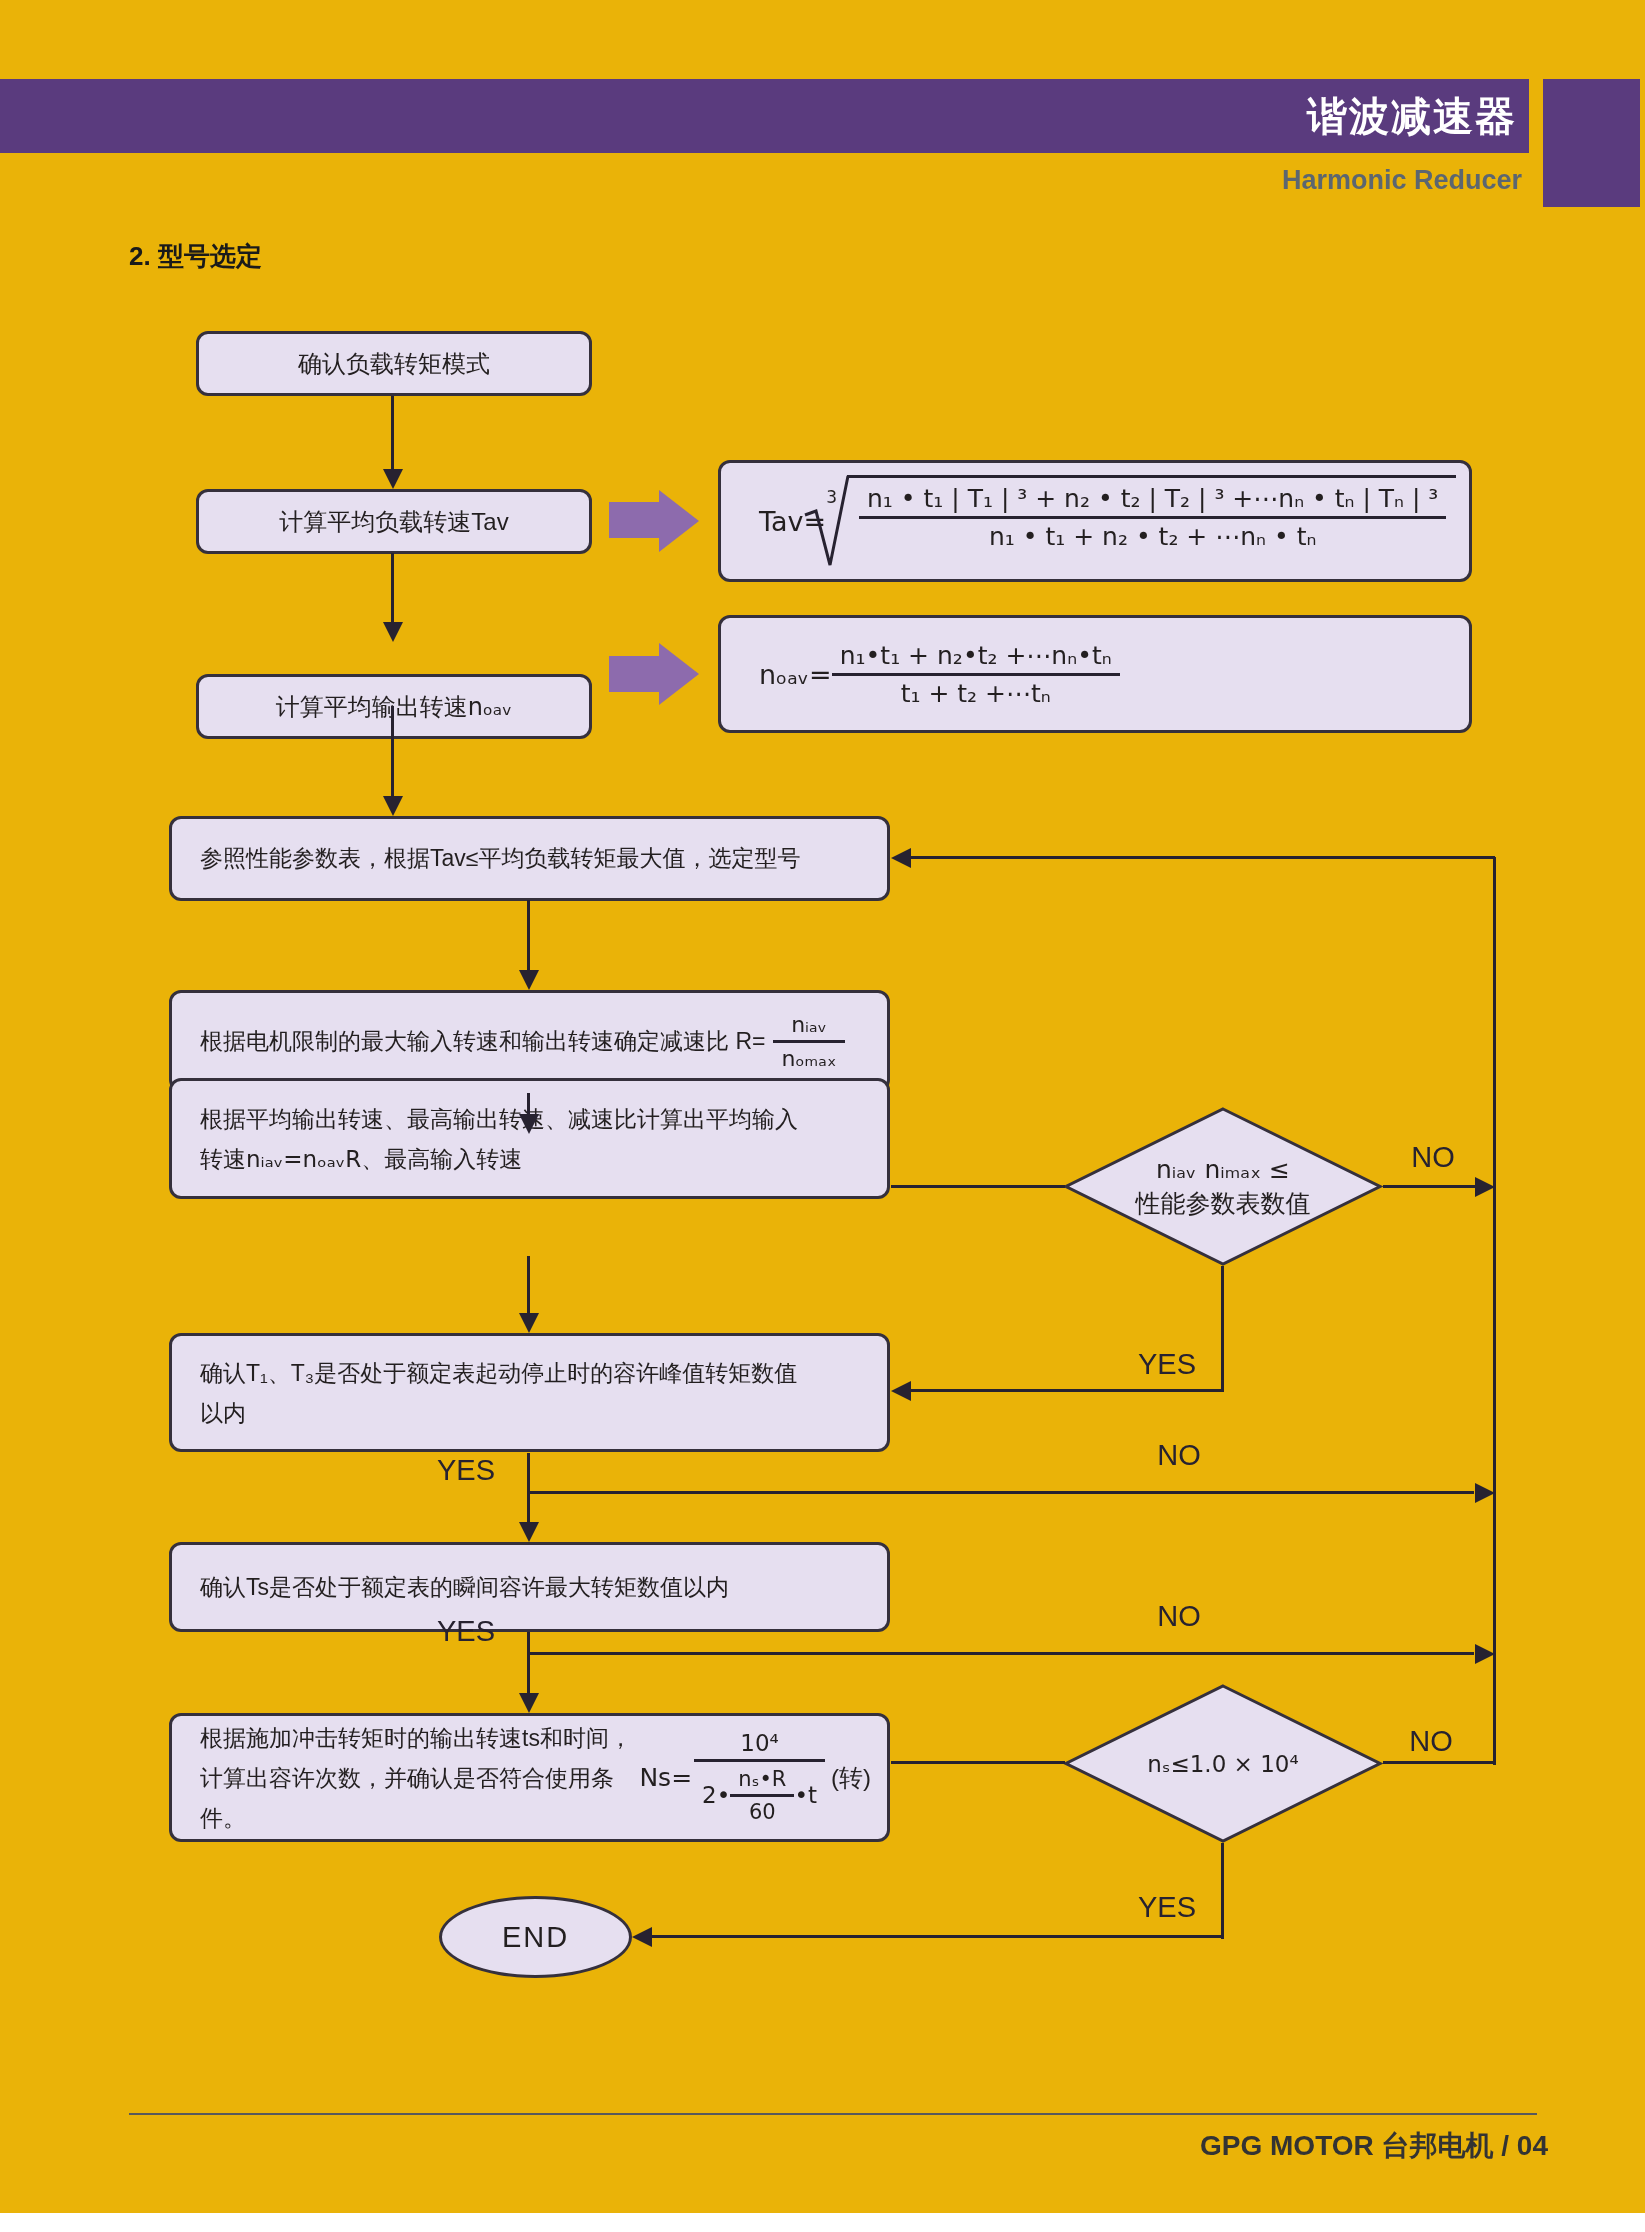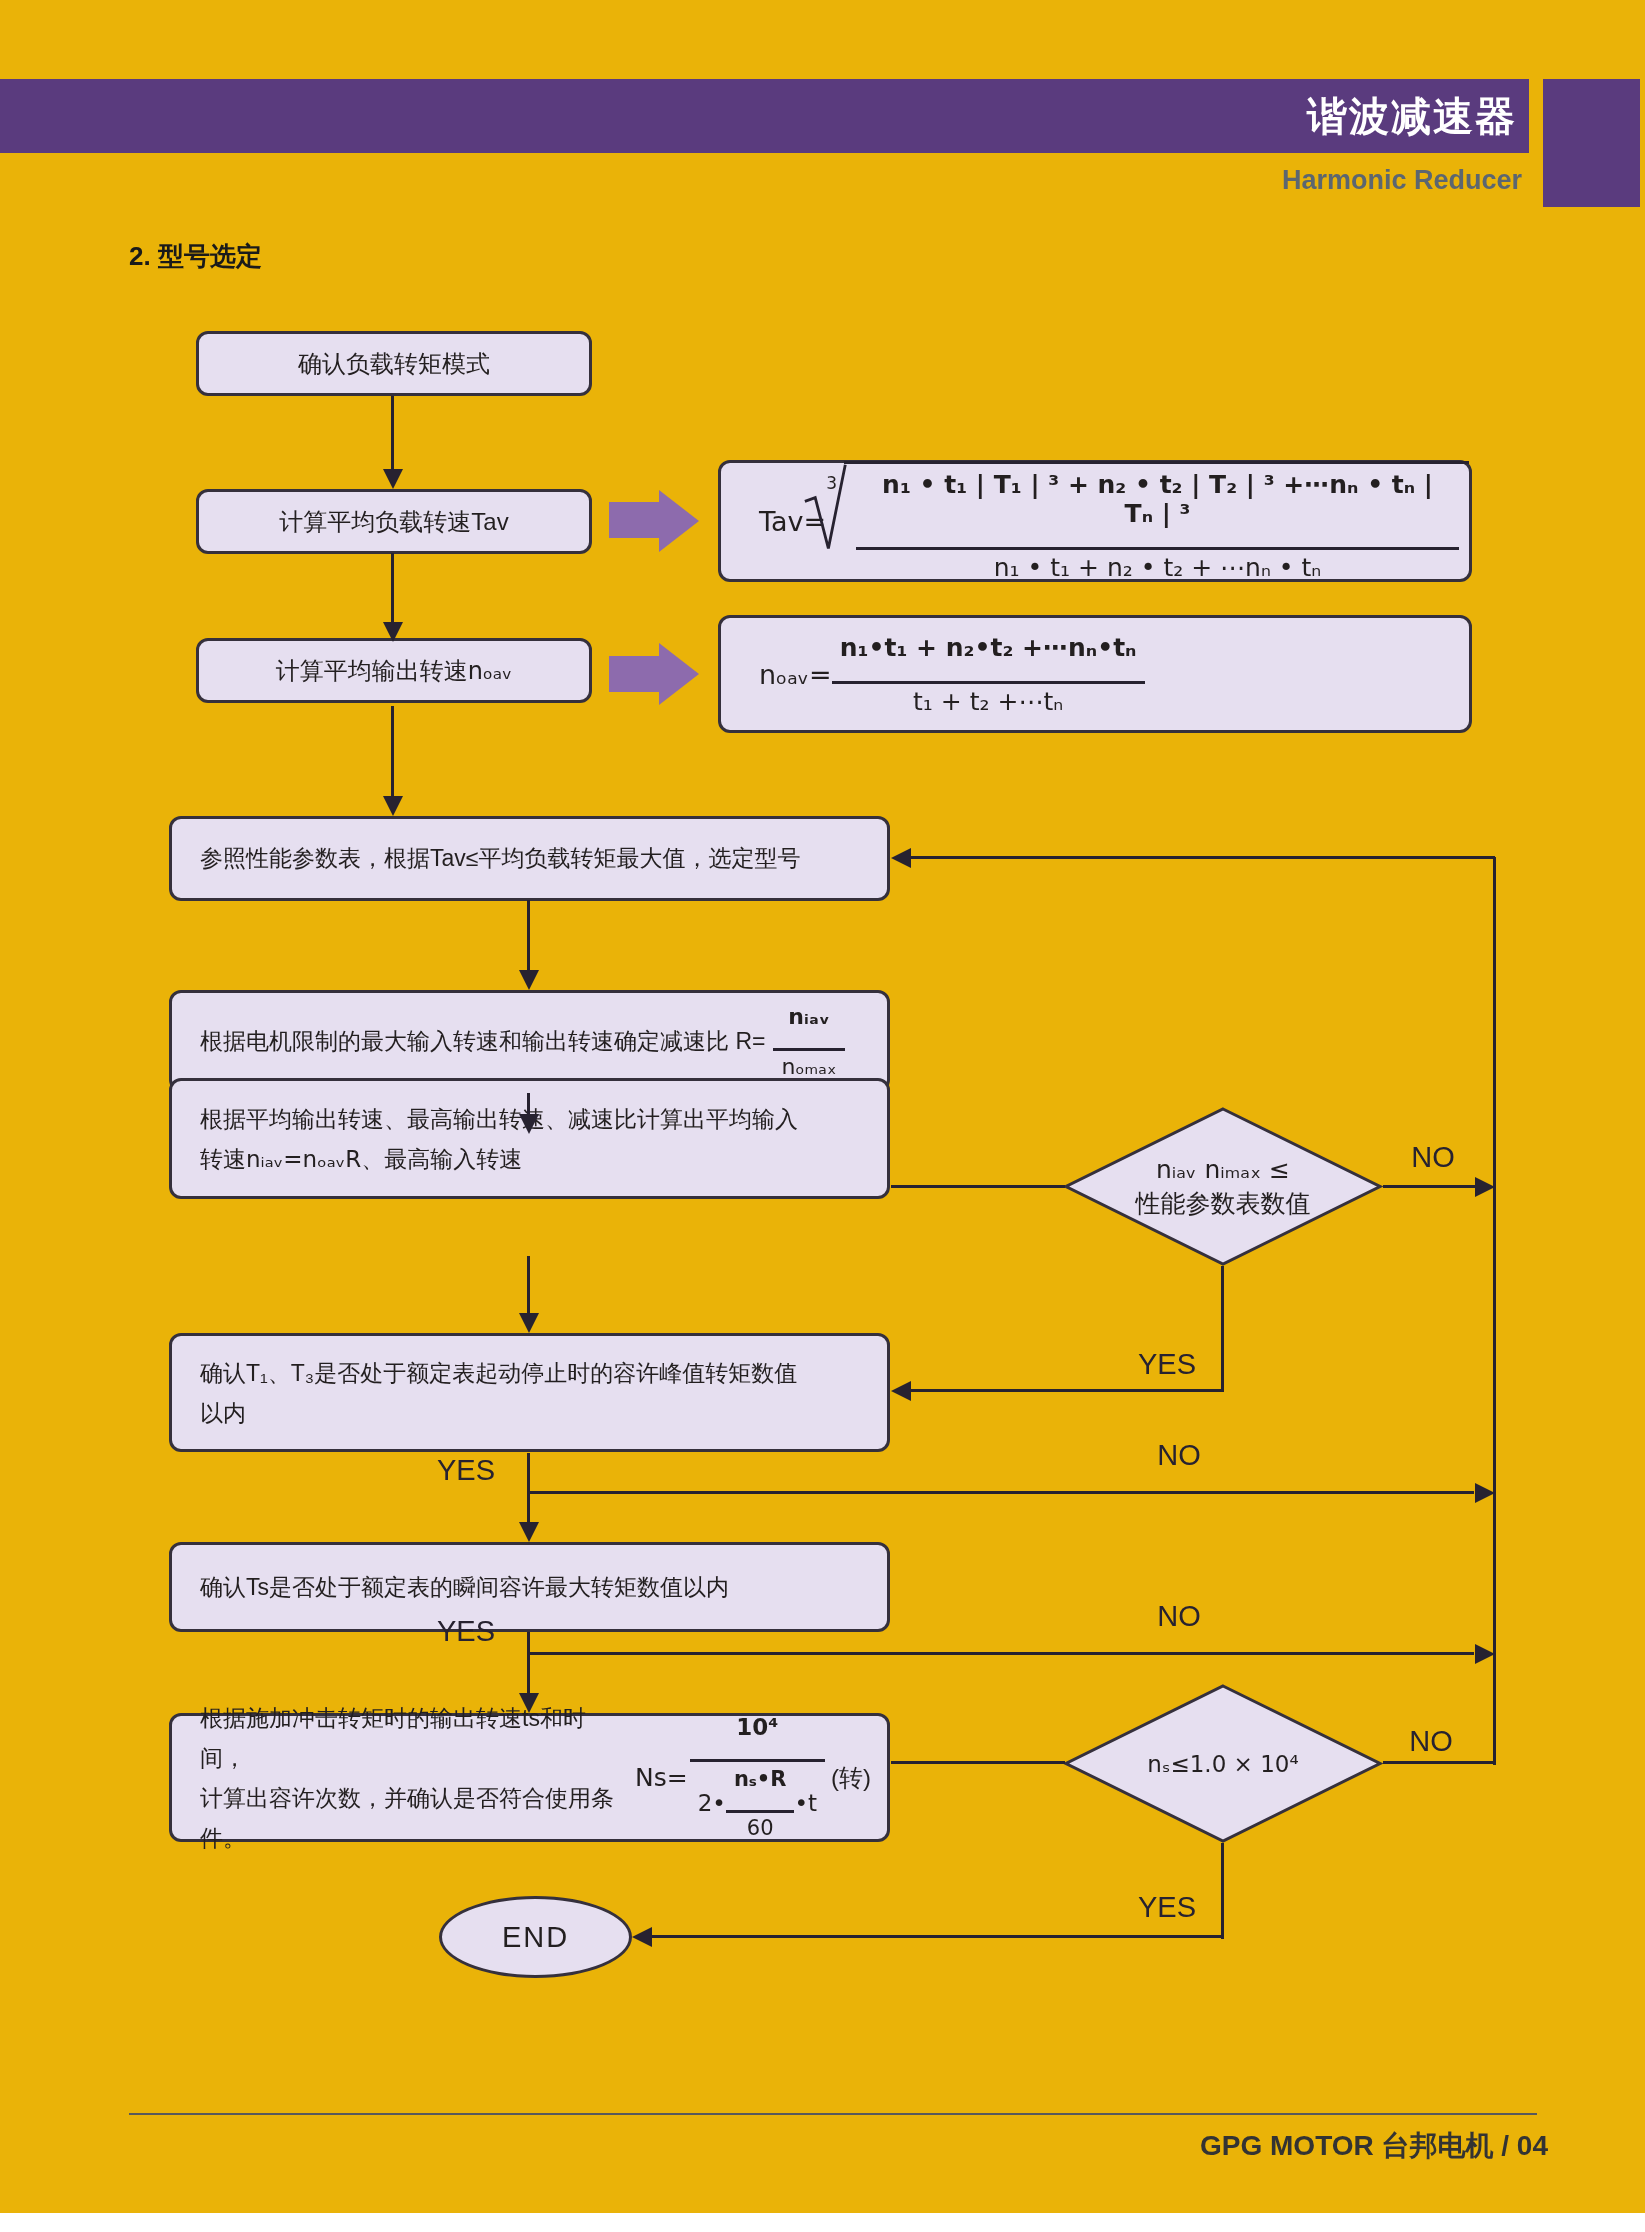--- a/index.html
+++ b/index.html
@@ -31,21 +31,21 @@
   .ah-left{position:absolute;width:0;height:0;border-top:10px solid transparent;
            border-bottom:10px solid transparent;border-right:20px solid #272230;}
   .lbl{position:absolute;transform:translate(-50%,-50%);font-size:29px;font-weight:500;color:#272230;}
   
   .ba-shaft{position:absolute;background:#8d6bad;}
   .ba-head{position:absolute;width:0;height:0;border-top:31px solid transparent;
            border-bottom:31px solid transparent;border-left:40px solid #8d6bad;}
   
   .fm{font-family:"DejaVu Sans","Liberation Sans",sans-serif;}
   .frac{display:inline-block;vertical-align:middle;text-align:center;}
-  .frac .num{display:block;padding:2px 8px 19px;font-weight:bold;}
+  .frac .num{display:block;padding:2px 8px 3px;}
   .frac .den{display:block;border-top:3px solid #272230;padding:3px 8px 2px;}
   .formula-box{font-size:26px;}
   .radwrap{display:inline-flex;align-items:flex-start;}
   .rad-idx{font-size:17px;margin-right:-34px;margin-top:14px;position:relative;z-index:2;}
   .rad-body{border-top:3px solid #272230;margin-top:2px;padding:4px 10px 0 12px;margin-left:-4px;}
   .denrow{display:flex;align-items:center;justify-content:center;}
   .dtext{position:absolute;display:flex;flex-direction:column;align-items:center;
          justify-content:center;text-align:center;font-size:25px;line-height:34px;}
   .ellipse{position:absolute;background:#e6dff0;border:3px solid #35303c;border-radius:50%;
            box-sizing:border-box;display:flex;align-items:center;justify-content:center;
@@ -67,21 +67,21 @@
   <div class="section-title">2. 型号选定</div>
 
   <div class="node center" style="left:196px;top:331px;width:396px;height:65px;text-align:center;">
     <span>确认负载转矩模式</span>
   </div>
 
   <div class="node center" style="left:196px;top:489px;width:396px;height:65px;">
     <span>计算平均负载转速Tav</span>
   </div>
 
-  <div class="node center" style="left:196px;top:638px;width:396px;height:65px;">
+  <div class="node center" style="left:196px;top:674px;width:396px;height:65px;">
     <span class="fm">计算平均输出转速nₒₐᵥ</span>
   </div>
 
   <div class="ba-shaft" style="left:609px;top:502px;width:52px;height:36px;"></div>
   <div class="ba-head" style="left:659px;top:490px;"></div>
   <div class="ba-shaft" style="left:609px;top:656px;width:52px;height:36px;"></div>
   <div class="ba-head" style="left:659px;top:643px;"></div>
 
   <div class="node formula-box" style="left:718px;top:460px;width:754px;height:122px;padding-left:38px;">
     <span class="fm" style="font-size:27px;">Tav=</span>

